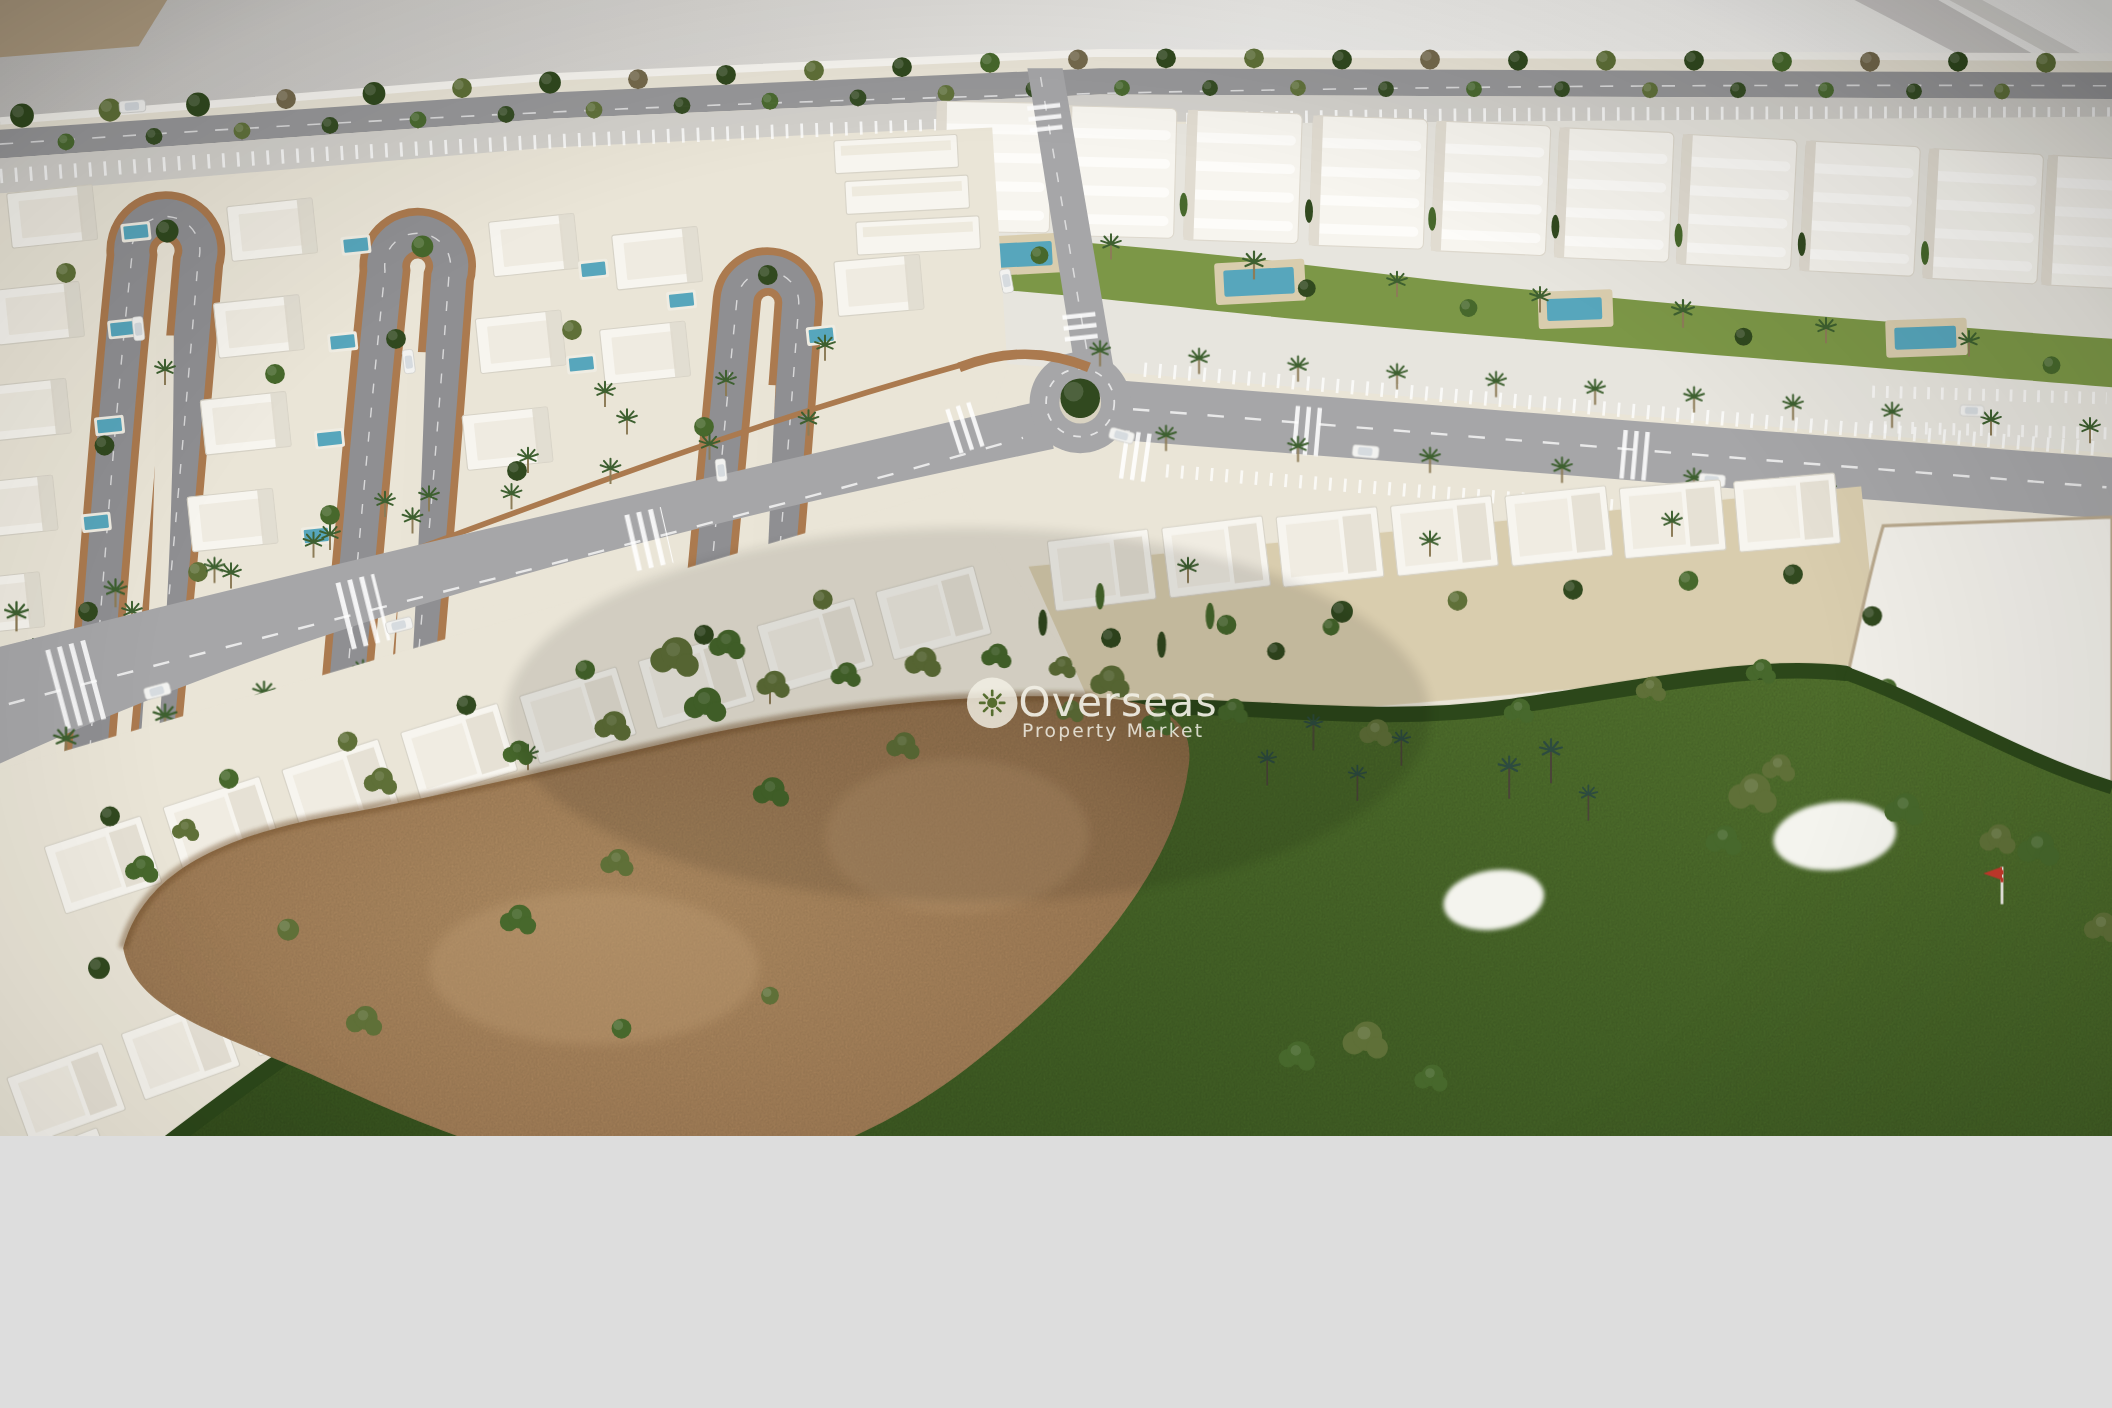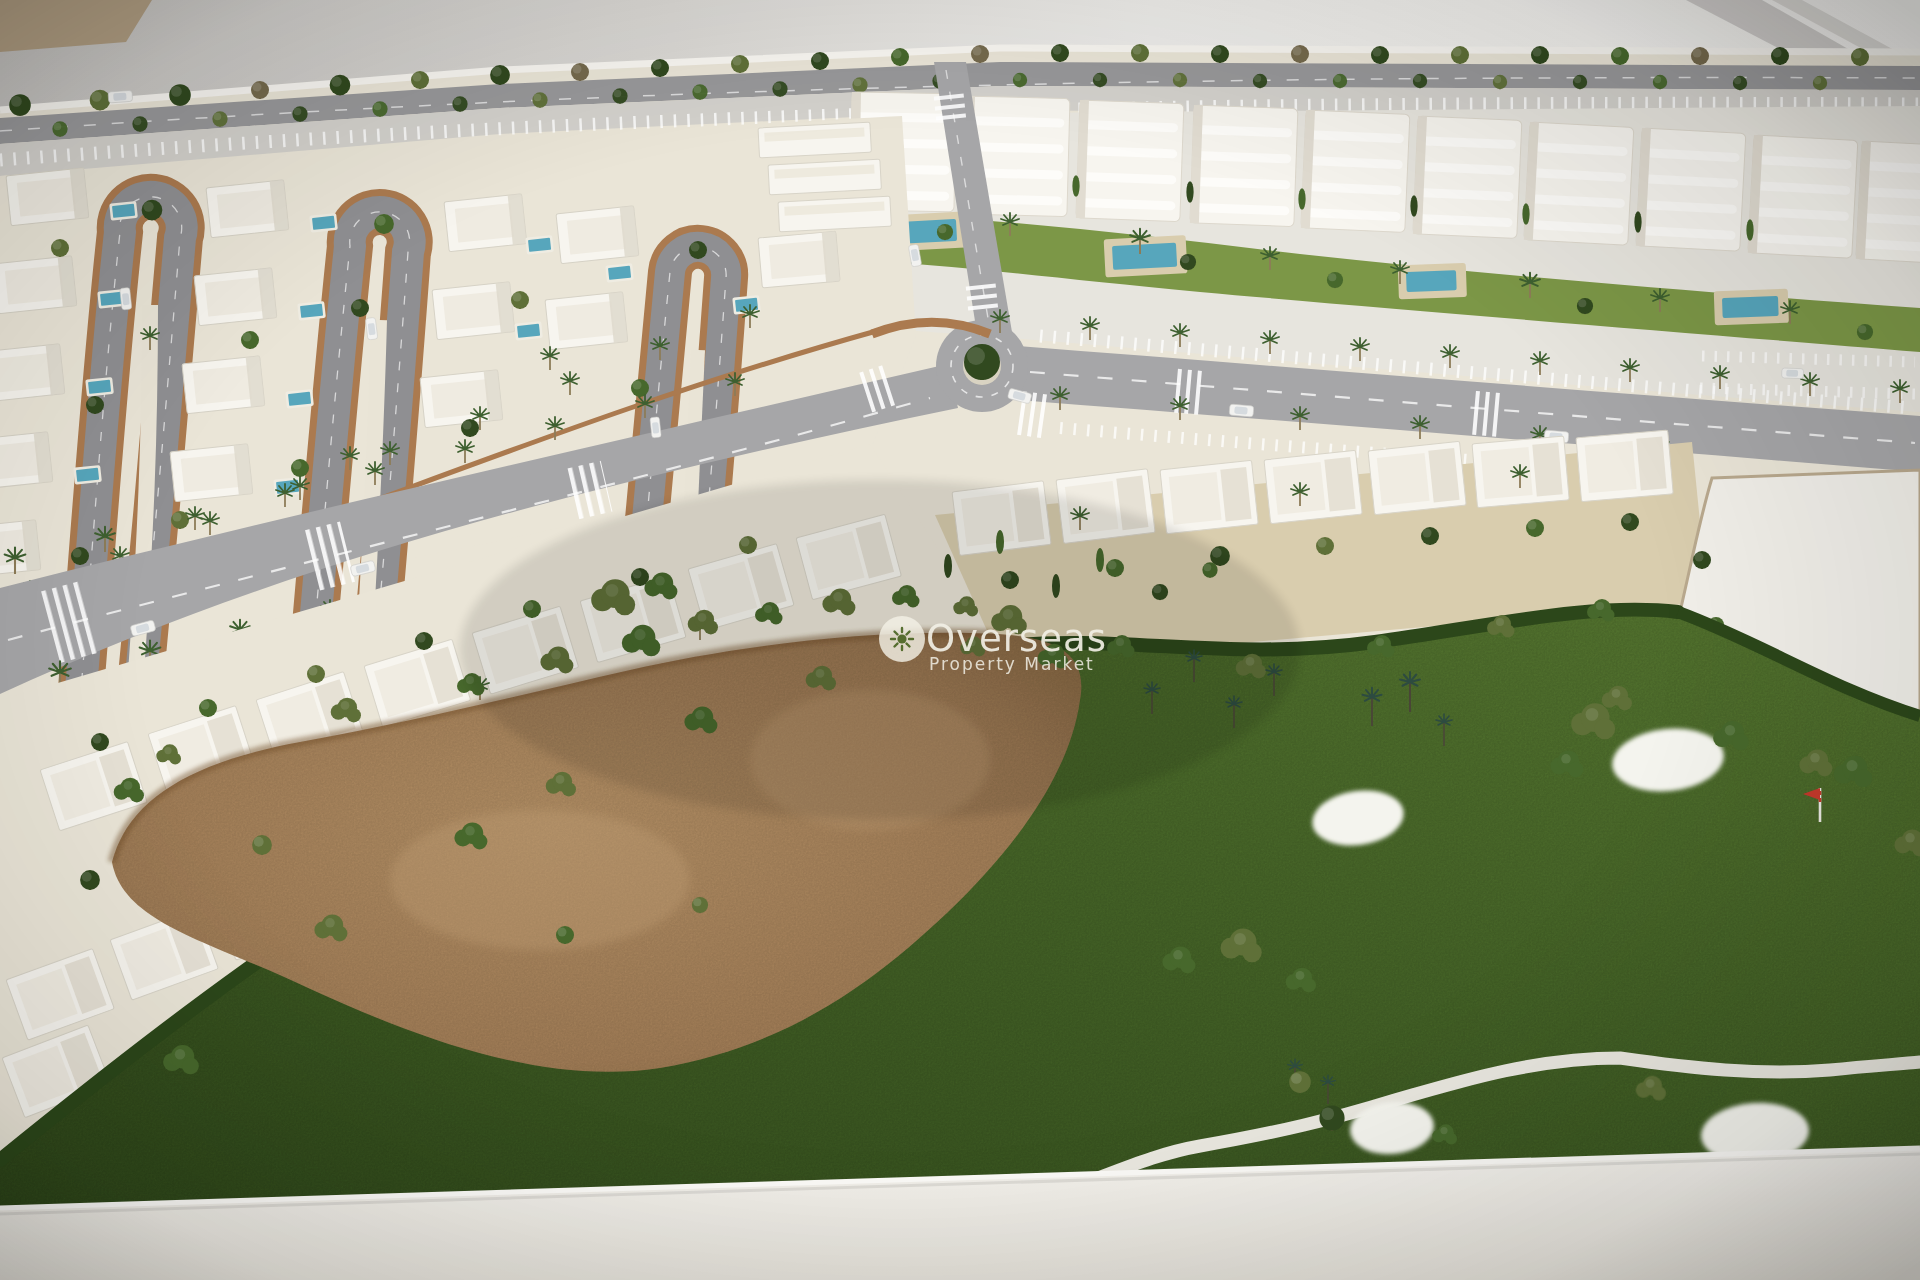--- a/index.html
+++ b/index.html
@@ -1,16 +1,16 @@
 <!DOCTYPE html>
 <html style="--bgTan: #b3a084; --bgWall: #c8c6c3; --bgWhite: #f4f3f0; --base: #efece5; --sand: #eae5d7; --tan: #d9cdae; --road: #98989a; --roadL: #a6a6a8; --park: #d3d1cc; --bld: #f7f5ef; --brick: #ab7a4f; --pool: #57a6bc; --lawn1: #5d8034; --lawn2: #3a5621; --dirt: #b08c62; --hedge: #2c471a; --garden: #7c9747; --bunker: #f4f4ee; --flag: #c4392c; --wm: #f1efe5;"><head>
 <meta charset="utf-8">
 <style>
   html,body{margin:0;padding:0;background:#ddd;}
-  #stage{position:relative;width:1920px;height:1280px;overflow:hidden;background:#0369a1;
+  #stage{position:relative;width:1920px;height:1032px;overflow:hidden;background:#0369a1;
          font-family:"Liberation Sans", sans-serif;}
   svg{display:block}
   .td{color:#31491f}.to{color:#5f7038}.tb{color:#756a4d}.tg{color:#47682c}
   .pd{color:#2d4b40}.pg{color:#3e6030}
   .wm-brand{font-family:"DejaVu Sans", sans-serif;font-size:37px;letter-spacing:1px;
             fill:var(--wm);opacity:.92}
   .wm-tag{font-family:"DejaVu Sans", sans-serif;font-size:17px;letter-spacing:2px;
           fill:var(--wm);opacity:.85}
 </style>
 </head>

